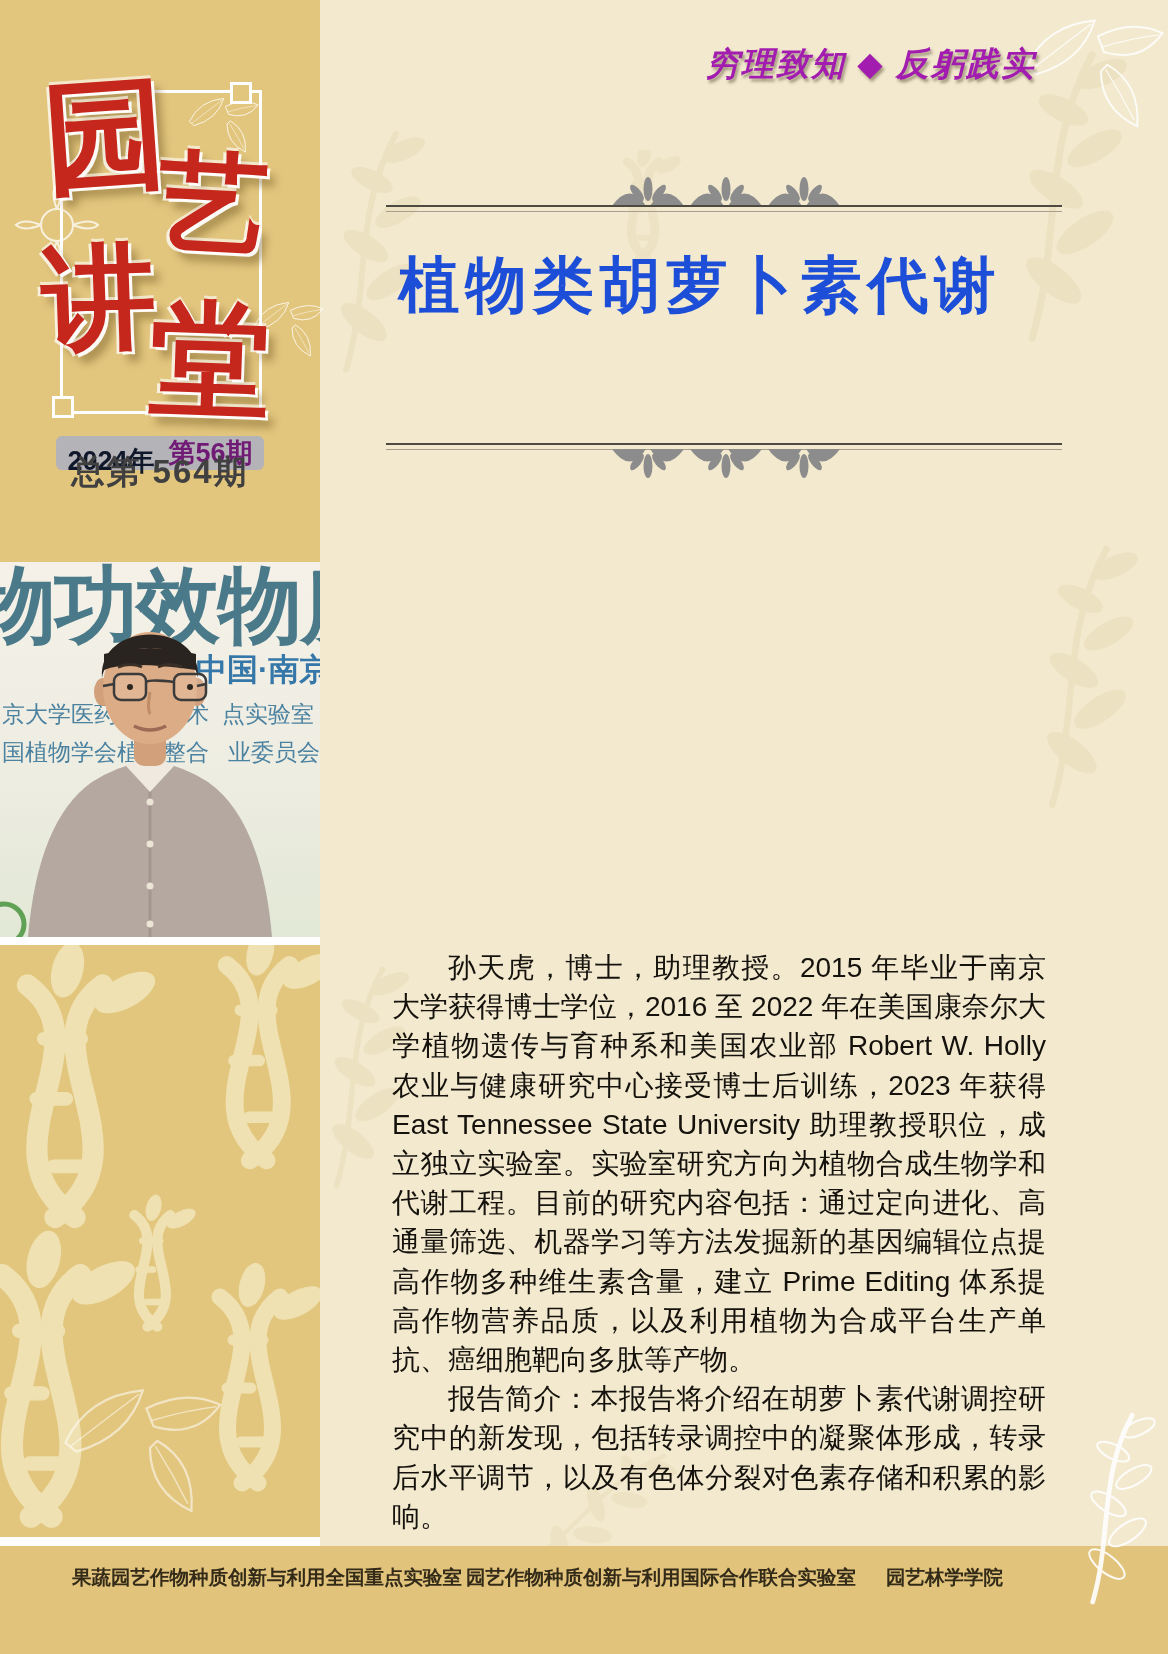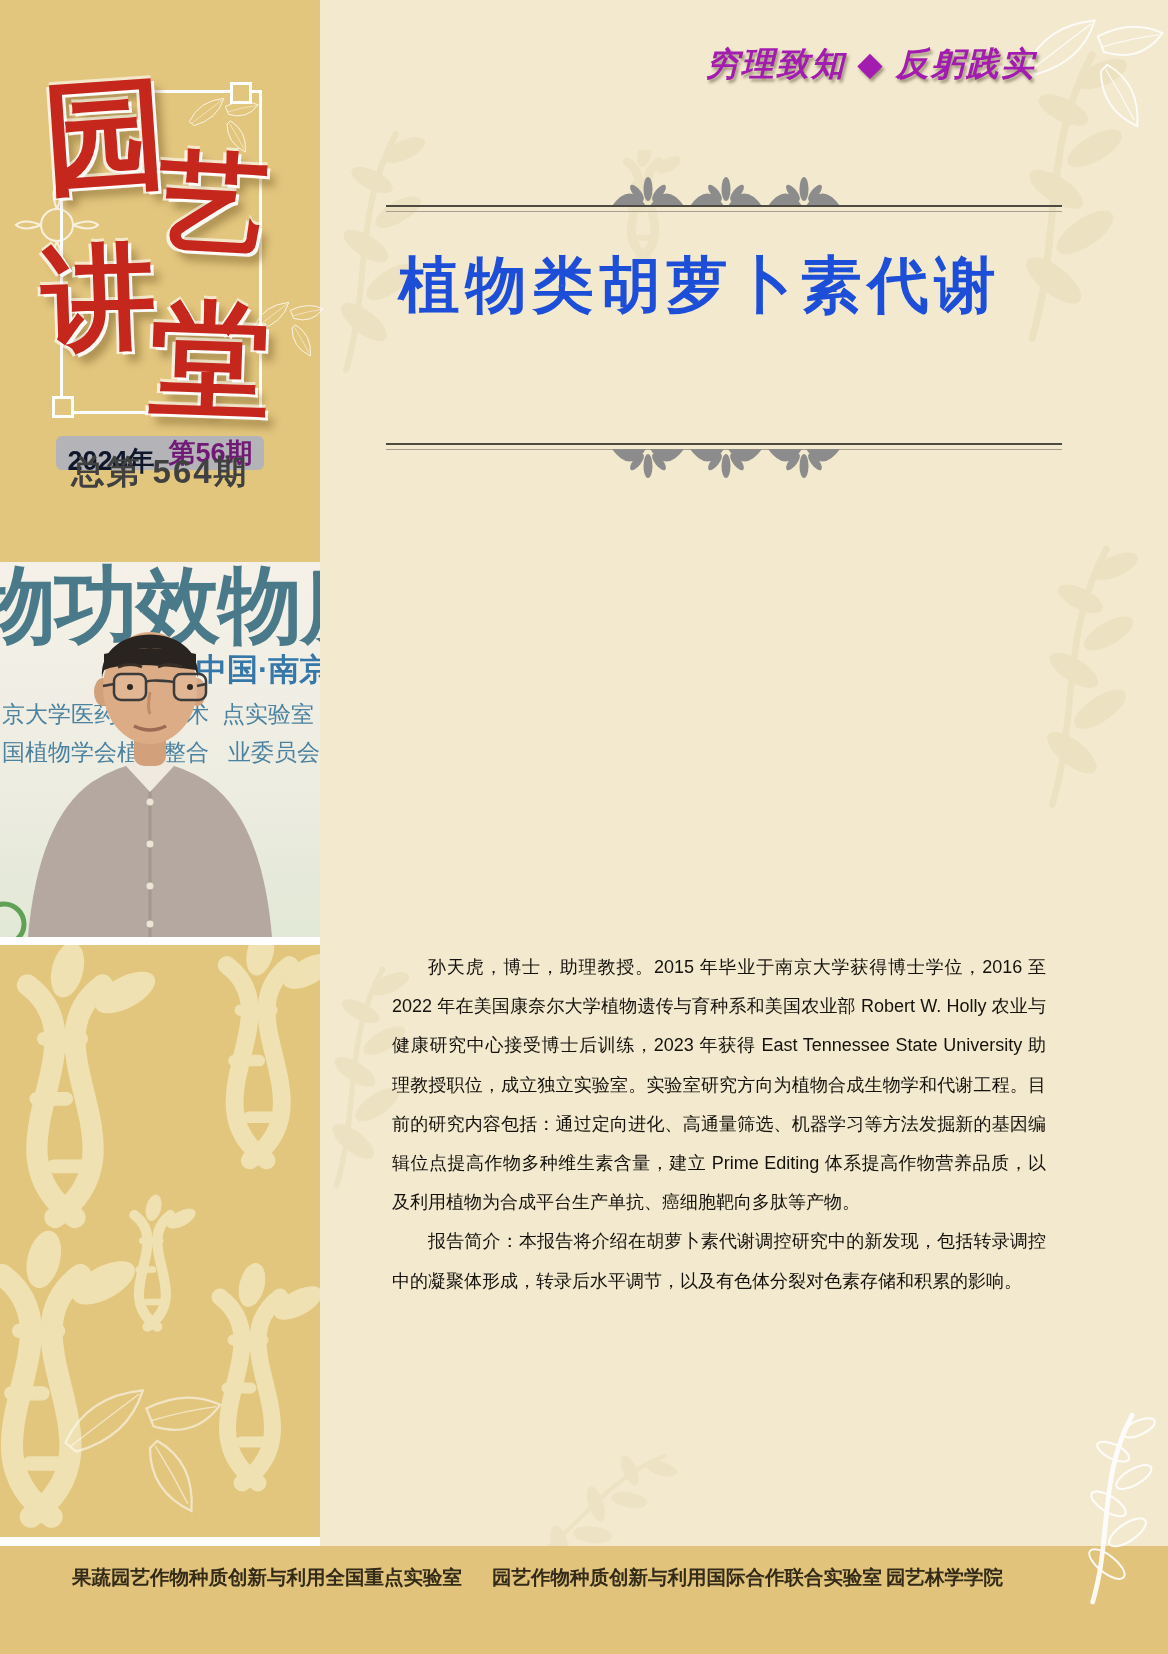--- a/index.html
+++ b/index.html
@@ -30,21 +30,21 @@
   #lecture-title{left:350px;top:238px;width:700px;text-align:center;color:#1d4ed8;
     font-family:"Liberation Serif","DejaVu Serif",serif;font-weight:bold;}
   #lecture-title .t-line{font-size:61px;letter-spacing:6px;line-height:96px;white-space:nowrap;}
 
   #info-box{left:394px;top:566px;width:656px;height:362px;border:2.5px solid #6a6154;
     box-shadow:3px 4px 0 rgba(120,105,75,.28);}
   .info-line{position:absolute;left:118px;font-size:29px;color:#17140f;white-space:nowrap;}
   .info-line.bold{font-weight:bold;font-size:30px;}
 
   #bio-block{left:392px;top:948px;width:654px;color:#15120d;}
-  #bio-block p{margin:0;font-size:18px;line-height:39.2px;text-align:justify;text-indent:2em;}
+  #bio-block p{margin:0;font-size:28px;line-height:39.2px;text-align:justify;text-indent:2em;}
   #bio-block .lbl{font-weight:normal;}
 
   
   #footer{left:0;top:1546px;width:1168px;height:108px;background:#e1c37c;}
   .footer-item{position:absolute;top:1564px;font-size:19.5px;font-weight:bold;color:#332b18;white-space:nowrap;}
 
   svg text{font-family:"Liberation Sans","DejaVu Sans",sans-serif;}
   .deco{pointer-events:none;}
 </style>
 </head>
@@ -253,16 +253,16 @@
     </svg>
 
 
   <div id="bio-block" class="abs">
     <p>孙天虎，博士，助理教授。2015 年毕业于南京大学获得博士学位，2016 至 2022 年在美国康奈尔大学植物遗传与育种系和美国农业部 Robert W. Holly 农业与健康研究中心接受博士后训练，2023 年获得 East Tennessee State University 助理教授职位，成立独立实验室。实验室研究方向为植物合成生物学和代谢工程。目前的研究内容包括：通过定向进化、高通量筛选、机器学习等方法发掘新的基因编辑位点提高作物多种维生素含量，建立 Prime Editing 体系提高作物营养品质，以及利用植物为合成平台生产单抗、癌细胞靶向多肽等产物。</p>
     <p><span class="lbl">报告简介：</span><span>本报告将介绍在胡萝卜素代谢调控研究中的新发现，包括转录调控中的凝聚体形成，转录后水平调节，以及有色体分裂对色素存储和积累的影响。</span></p>
   </div>
 
   <div id="footer" class="abs"></div>
   <div class="footer-item" style="left:72px;">果蔬园艺作物种质创新与利用全国重点实验室</div>
-  <div class="footer-item" style="left:466px;margin-left:26px;">园艺作物种质创新与利用国际合作联合实验室</div>
+  <div class="footer-item" style="left:466px;">园艺作物种质创新与利用国际合作联合实验室</div>
   <div class="footer-item" style="left:886px;">园艺林学学院</div>
 
 </div>
 
 </body></html>

